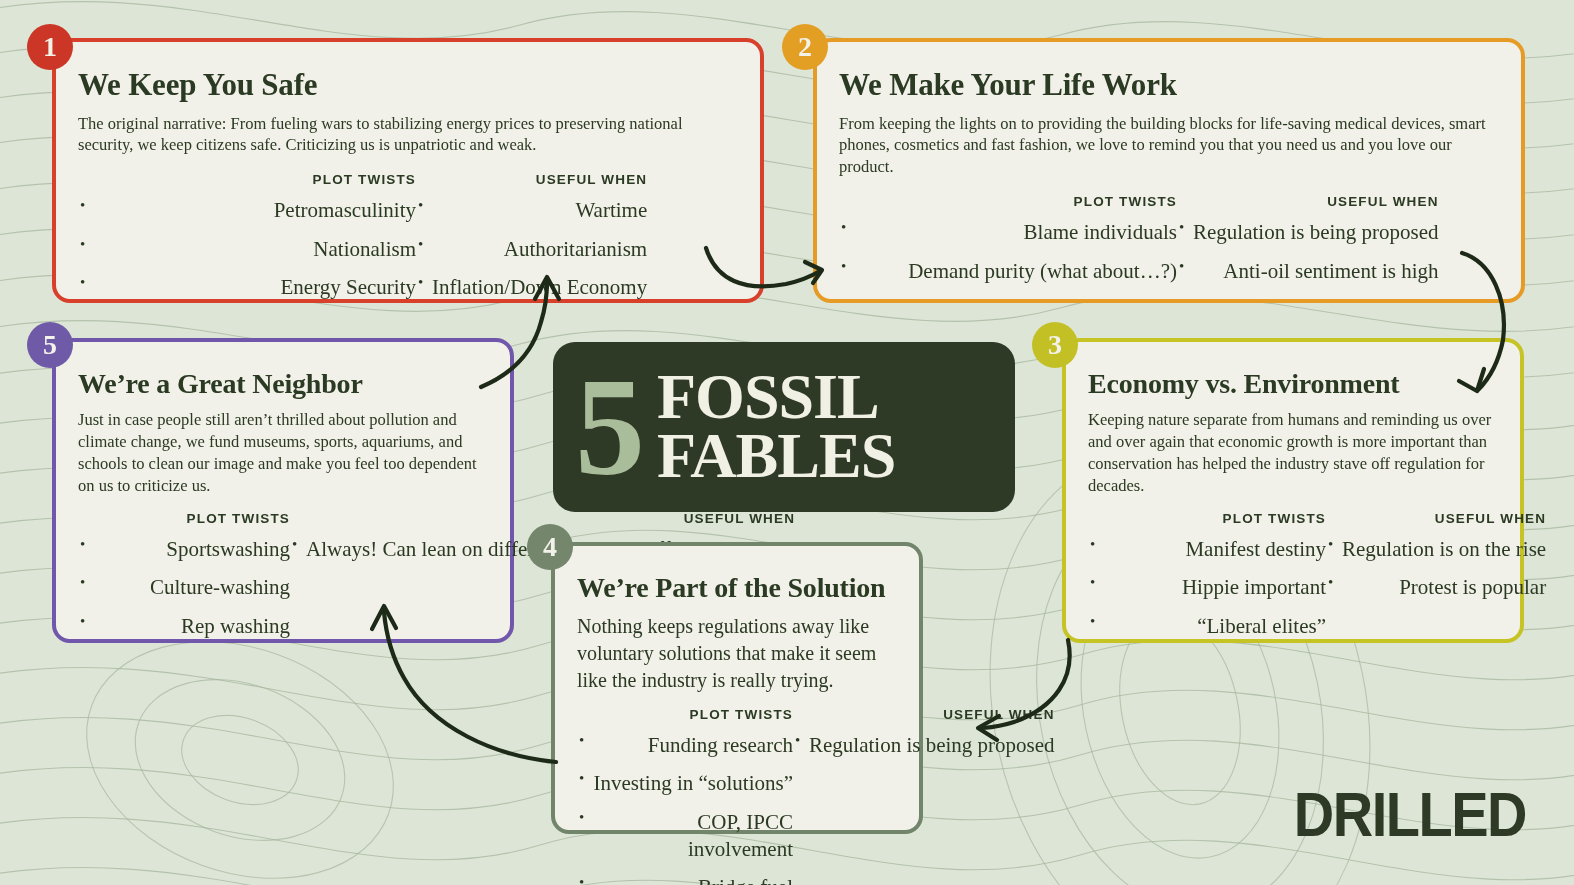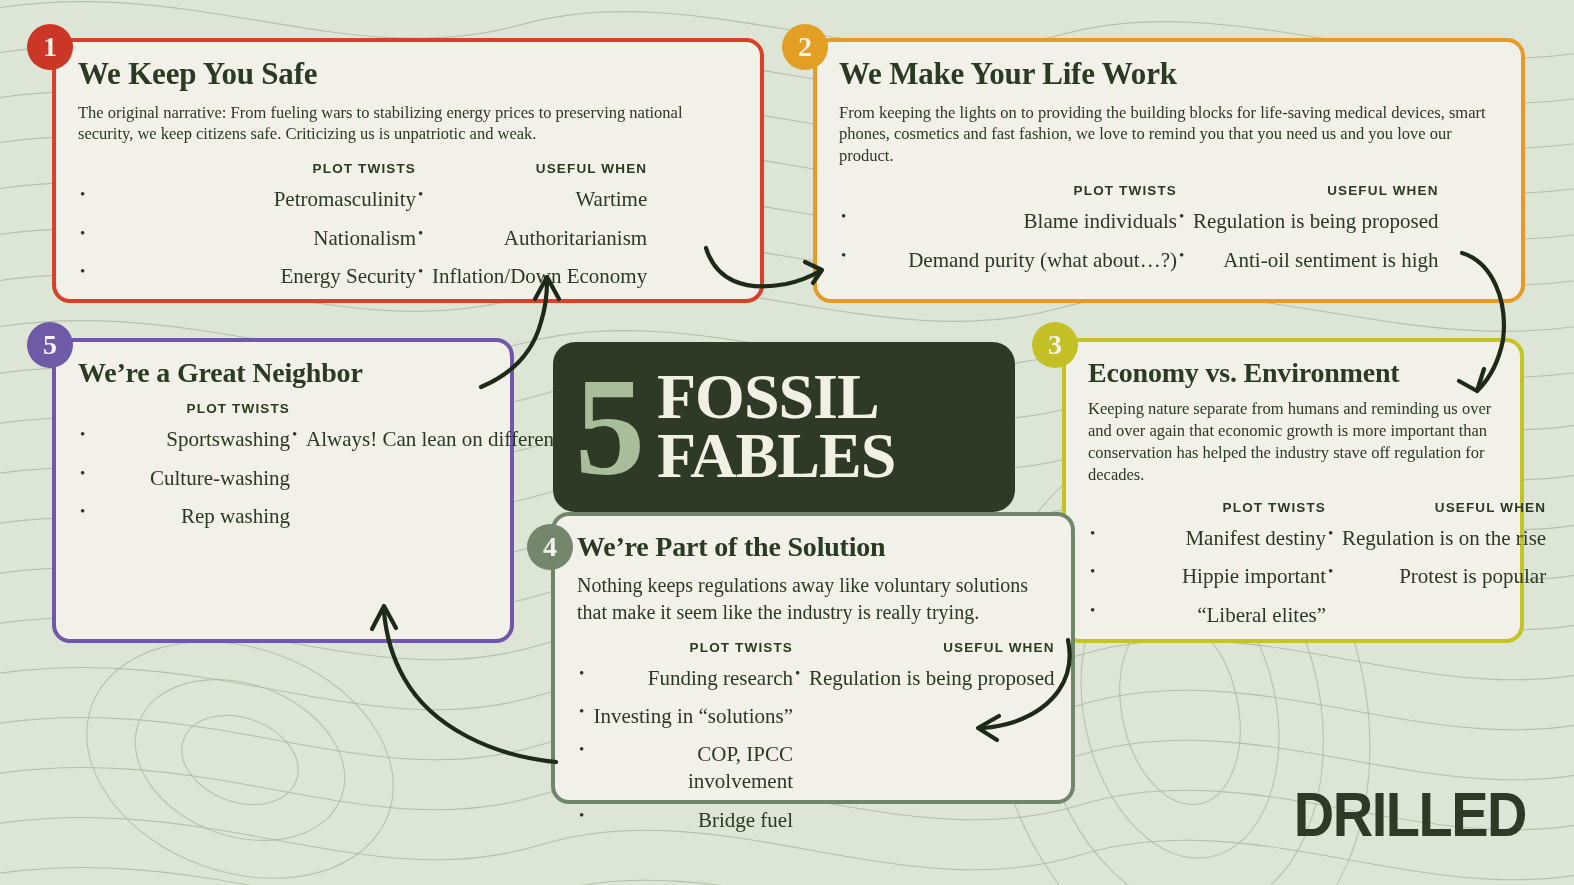--- a/index.html
+++ b/index.html
@@ -36,21 +36,21 @@
   
   .card {
     position: absolute;
     background: #f1f0e9;
     border-radius: 18px;
     border-style: solid;
     border-width: 4px;
     z-index: 3;
   }
 
-  .card-inner { padding: 16px 22px 14px 22px; }
+  .card-inner { padding: 16px 22px 14px 22px; margin-top: 11px; }
 
   .card-title {
     font-family: "Liberation Serif", serif;
     font-weight: bold;
     color: #2b3a22;
     letter-spacing: -0.2px;
     line-height: 1.05;
   }
 
   .card-desc {
@@ -119,21 +119,21 @@
 
   #card-2 { left: 813px;  top: 38px;  width: 712px; height: 265px; border-color: #e69b26; }
   #badge-2 { left: 782px; top: 24px;  background: #e39f24; }
 
   #card-5 { left: 52px;   top: 338px; width: 462px; height: 305px; border-color: #7157ac; }
   #badge-5 { left: 27px;  top: 322px; background: #6f5aa8; }
 
   #card-3 { left: 1062px; top: 338px; width: 462px; height: 305px; border-color: #c6c325; }
   #badge-3 { left: 1032px;top: 322px; background: #c3c025; }
 
-  #card-4 { left: 551px;  top: 512px; width: 524px; height: 292px; border-color: #71856a; }
+  #card-4 { left: 551px;  top: 542px; width: 372px; height: 292px; border-color: #71856a; }
   #badge-4 { left: 527px; top: 524px; background: #74866c; }
 
   #card-1 .card-title, #card-2 .card-title { font-size: 31px; }
   #card-5 .card-title, #card-3 .card-title, #card-4 .card-title { font-size: 28px; }
 
   #card-1 .col:first-child { width: 338px; }
   #card-2 .col:first-child { width: 338px; }
   #card-5 .col:first-child { width: 212px; }
   #card-3 .col:first-child { width: 238px; }
   #card-4 .col:first-child { width: 216px; }
@@ -291,20 +291,21 @@
           </ul>
         </div>
       </div>
     </div>
   </div>
   <div class="badge" id="badge-2">2</div>
 
   <div class="card" id="card-5">
     <div class="card-inner">
       <h2 class="card-title">We’re a Great Neighbor</h2>
+      <p class="card-desc">Just in case people still aren’t thrilled about pollution and climate change, we fund museums, sports, aquariums, and schools to clean our image and make you feel too dependent on us to criticize us.</p>
       <div class="cols">
         <div class="col">
           <div class="col-label">PLOT TWISTS</div>
           <ul class="bullets">
             <li>Sportswashing</li>
             <li>Culture-washing</li>
             <li>Rep washing</li>
           </ul>
         </div>
         <div class="col">

